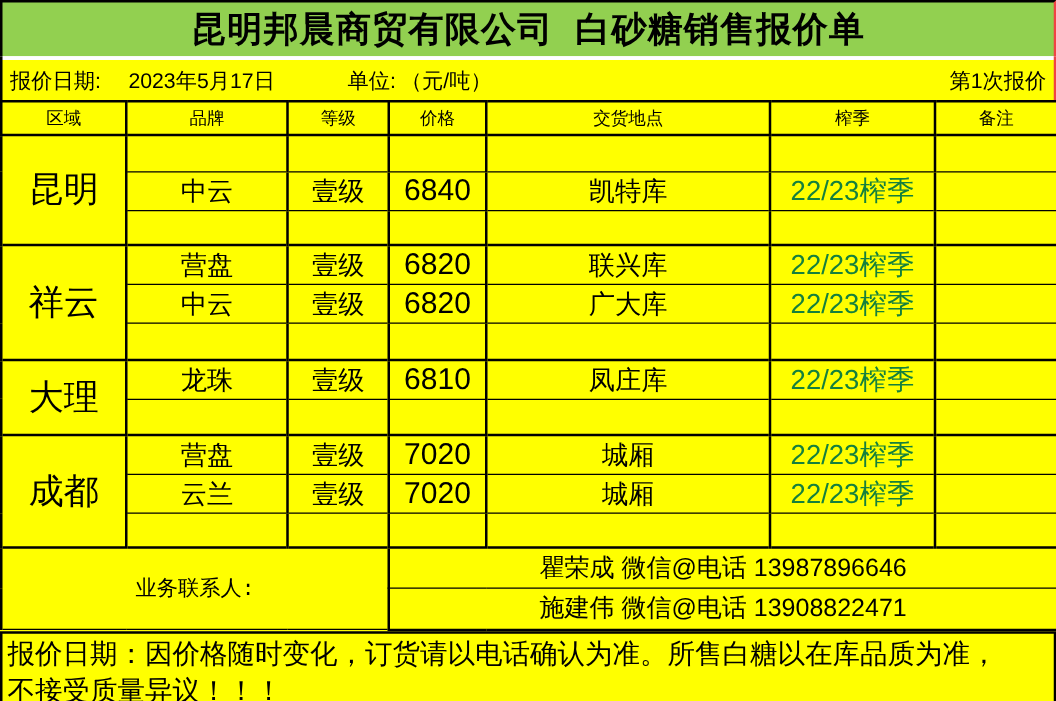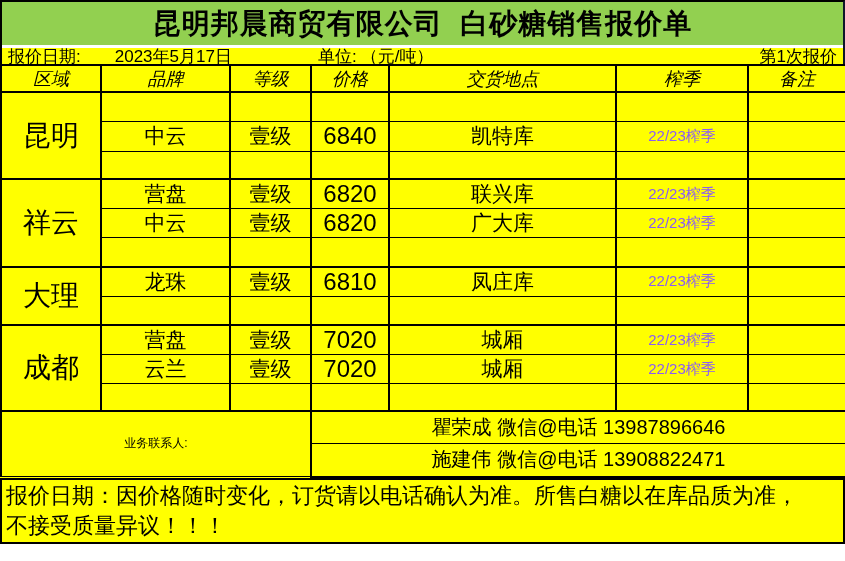--- a/index.html
+++ b/index.html
@@ -1,51 +1,51 @@
 <!DOCTYPE html>
 <html><head>
 <meta charset="utf-8">
 <style>
   html, body { margin: 0; padding: 0; background: #ffffff; }
   body { font-family: "Liberation Sans", "DejaVu Sans", sans-serif; color: #000; }
   .sheet { width: 845px; height: 561px; overflow: hidden; background: #ffffff; }
 
   .top-section { width: 845px; box-sizing: border-box;
-    border-left: 2px solid #000; border-right: 2px solid #0f172a; }
+    border-left: 2px solid #000; border-right: 2px solid #ef4444; }
 
   .title-bar { height: 45px; background: #92d050; border-top: 2px solid #000;
     display: flex; align-items: center; justify-content: center; }
   .title-bar .title { font-size: 28px; font-weight: bold; white-space: pre; letter-spacing: 1px; }
 
   .gap-strip { height: 3px; background: #ffffff; }
 
-  .info-bar { height: 16px; background: #ffff00; display: flex; align-items: center;
+  .info-bar { height: 32px; background: #ffff00; display: flex; align-items: center;
     font-size: 17px; padding: 0 6px; box-sizing: border-box; }
-  .info-bar .date-value { margin-left: 34px; }
-  .info-bar .unit-label { margin-left: 86px; }
+  .info-bar .date-value { margin-left: 22px; }
+  .info-bar .unit-label { margin-left: 58px; }
   .info-bar .unit-value { margin-left: 4px; }
   .info-bar .quote-round { margin-left: auto; }
 
   table.quote { width: 845px; border-collapse: collapse; table-layout: fixed;
     background: #ffff00; }
   table.quote td, table.quote th { border: 1px solid #000; border-left-width: 2px;
     border-right-width: 2px; text-align: center; vertical-align: middle;
     padding: 0; overflow: hidden; font-weight: normal; }
-  table.quote th { border-top-width: 2px; border-bottom-width: 2px; font-size: 18px; font-style: italic; }
+  table.quote th { border-top-width: 2px; border-bottom-width: 2px; font-size: 14px; }
   tr.block > td { border-top-width: 2px !important; }
   tr.last-row > td { border-bottom-width: 2px; }
 
   .h27 { height: 27px; } .h28 { height: 28px; } .h29 { height: 29px; }
   .h30 { height: 30px; } .h33 { height: 33px; }
 
   td.region   { font-size: 28px; }
   td.brand, td.grade, td.location { font-size: 21px; }
   td.price    { font-size: 24px; }
-  td.season   { font-size: 15px; color: #8b5cf6; }
-  td.contact-label { font-size: 12px; border-bottom-width: 2px; }
+  td.season   { font-size: 22px; color: #15803d; }
+  td.contact-label { font-size: 17px; border-bottom-width: 2px; font-family: Liberation Mono, monospace; }
   td.contact-cell  { font-size: 20px; }
 
   .note-box { width: 845px; height: 66px; box-sizing: border-box; background: #ffff00;
     border: 2px solid #000; font-size: 22px; line-height: 30px; padding: 1px 4px;
     white-space: pre-line; }
 
   .bottom-strip { height: 6px; background: #ffffff; }
 </style>
 </head>
 <body>

